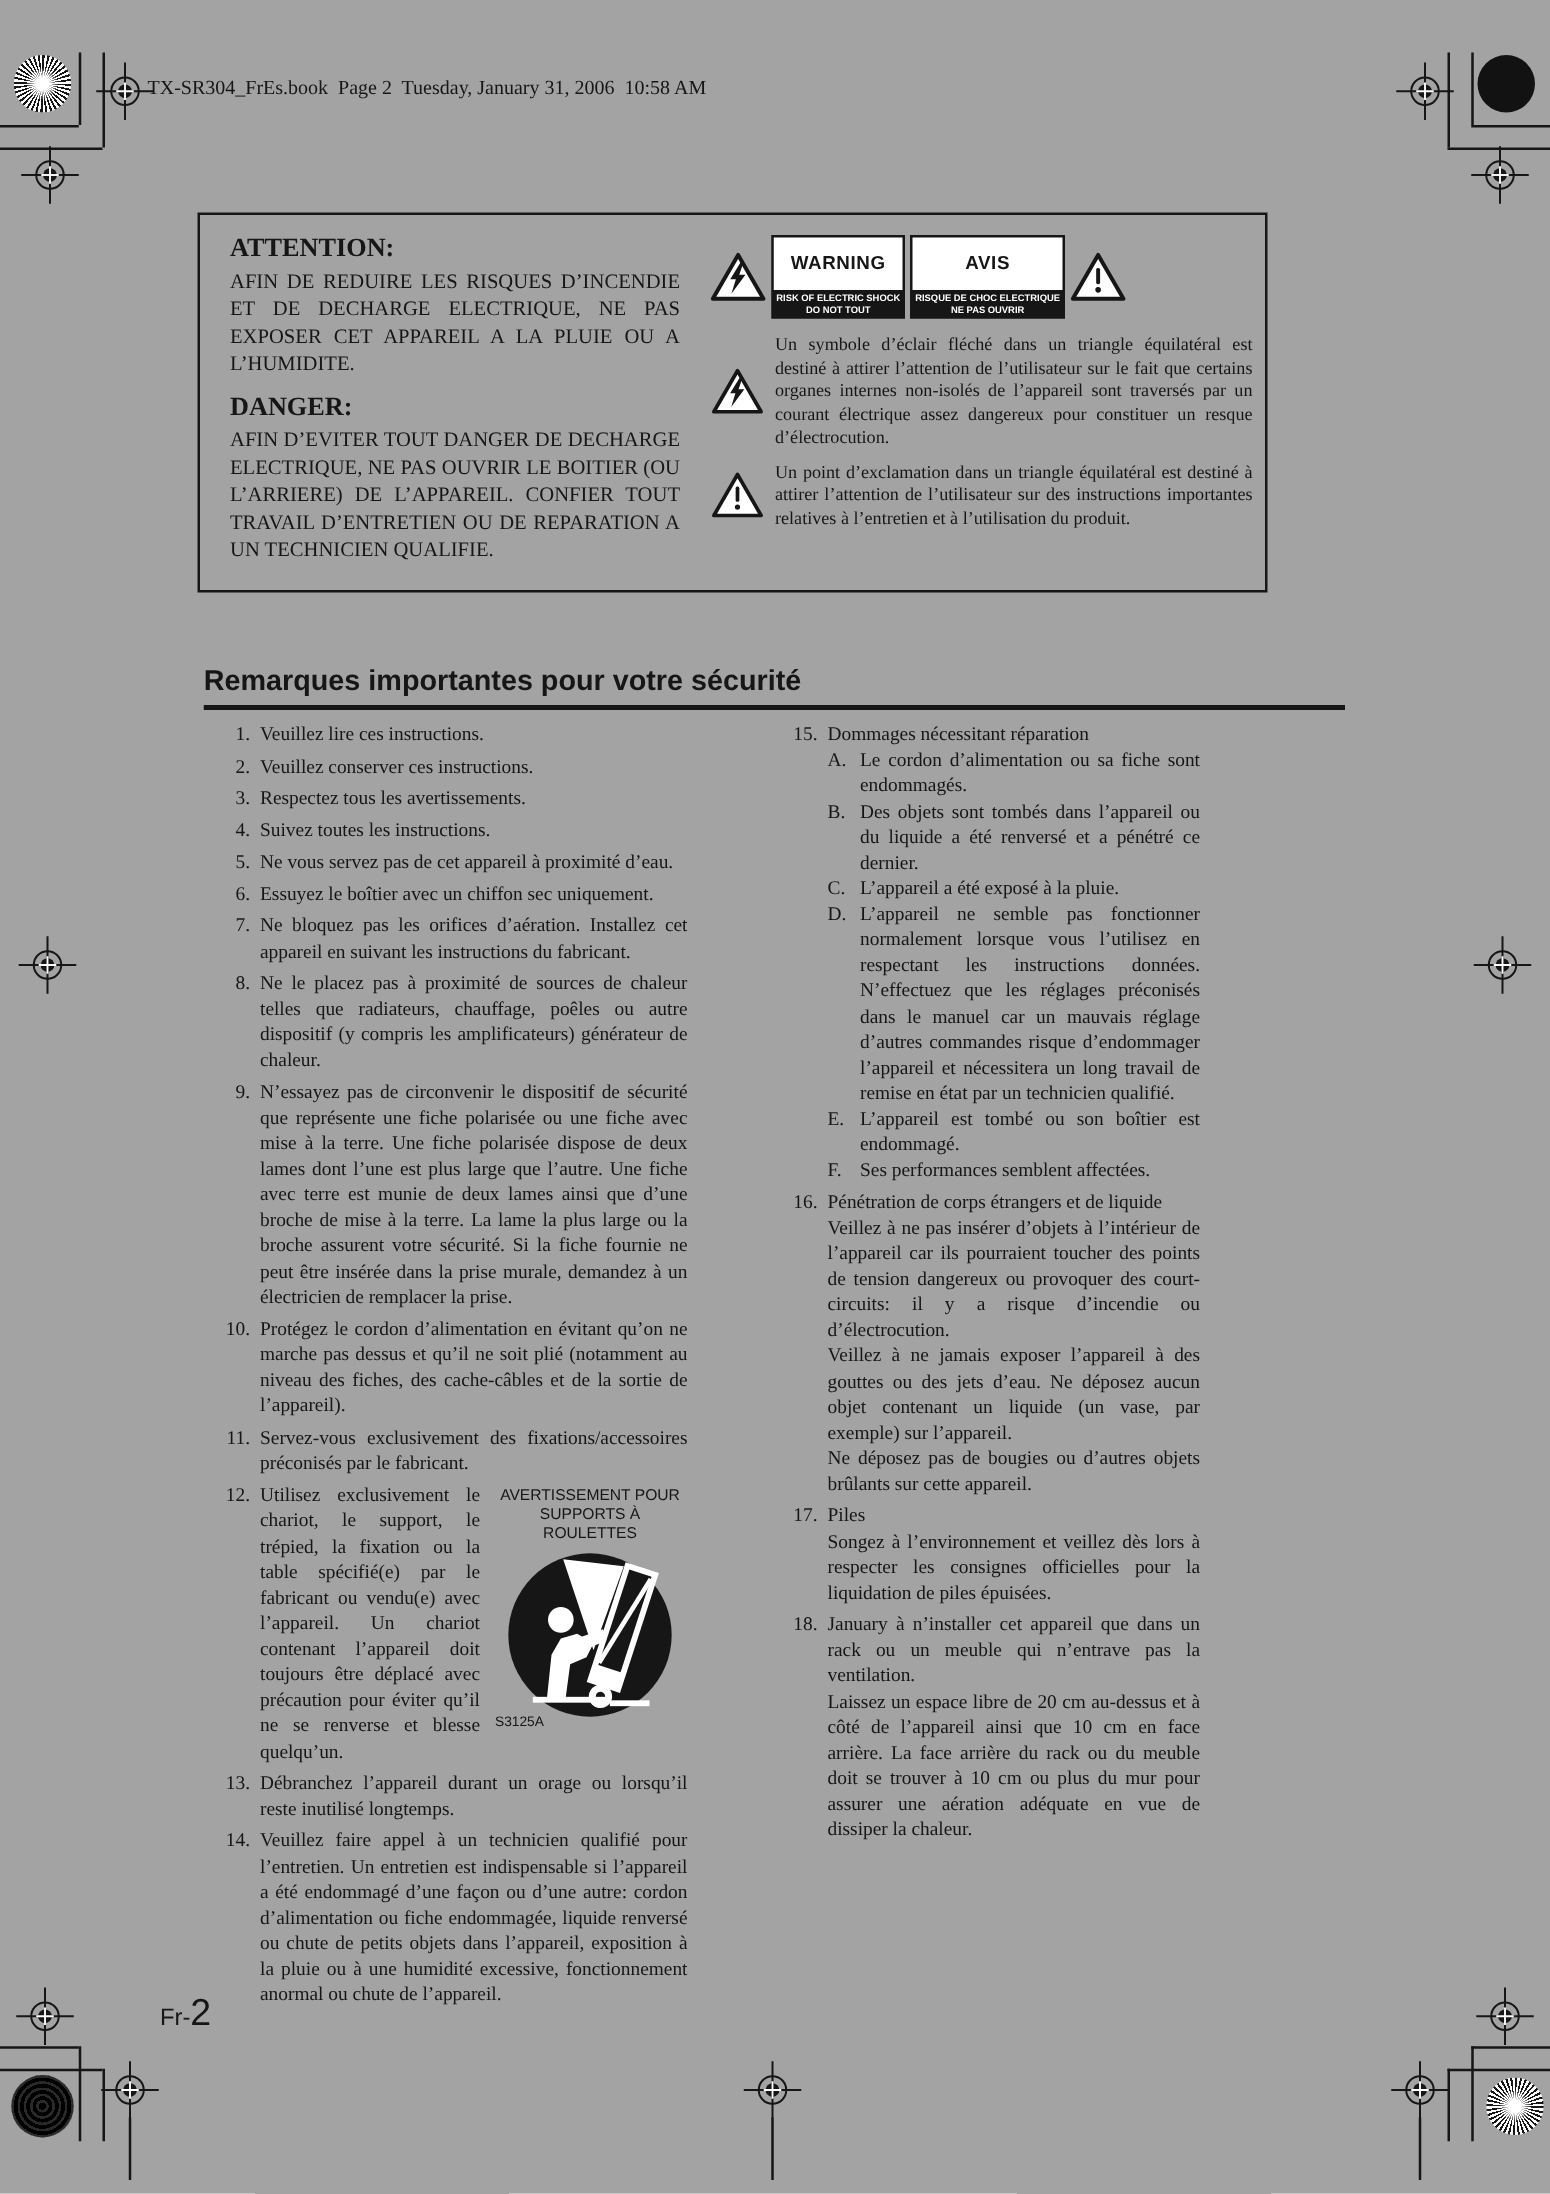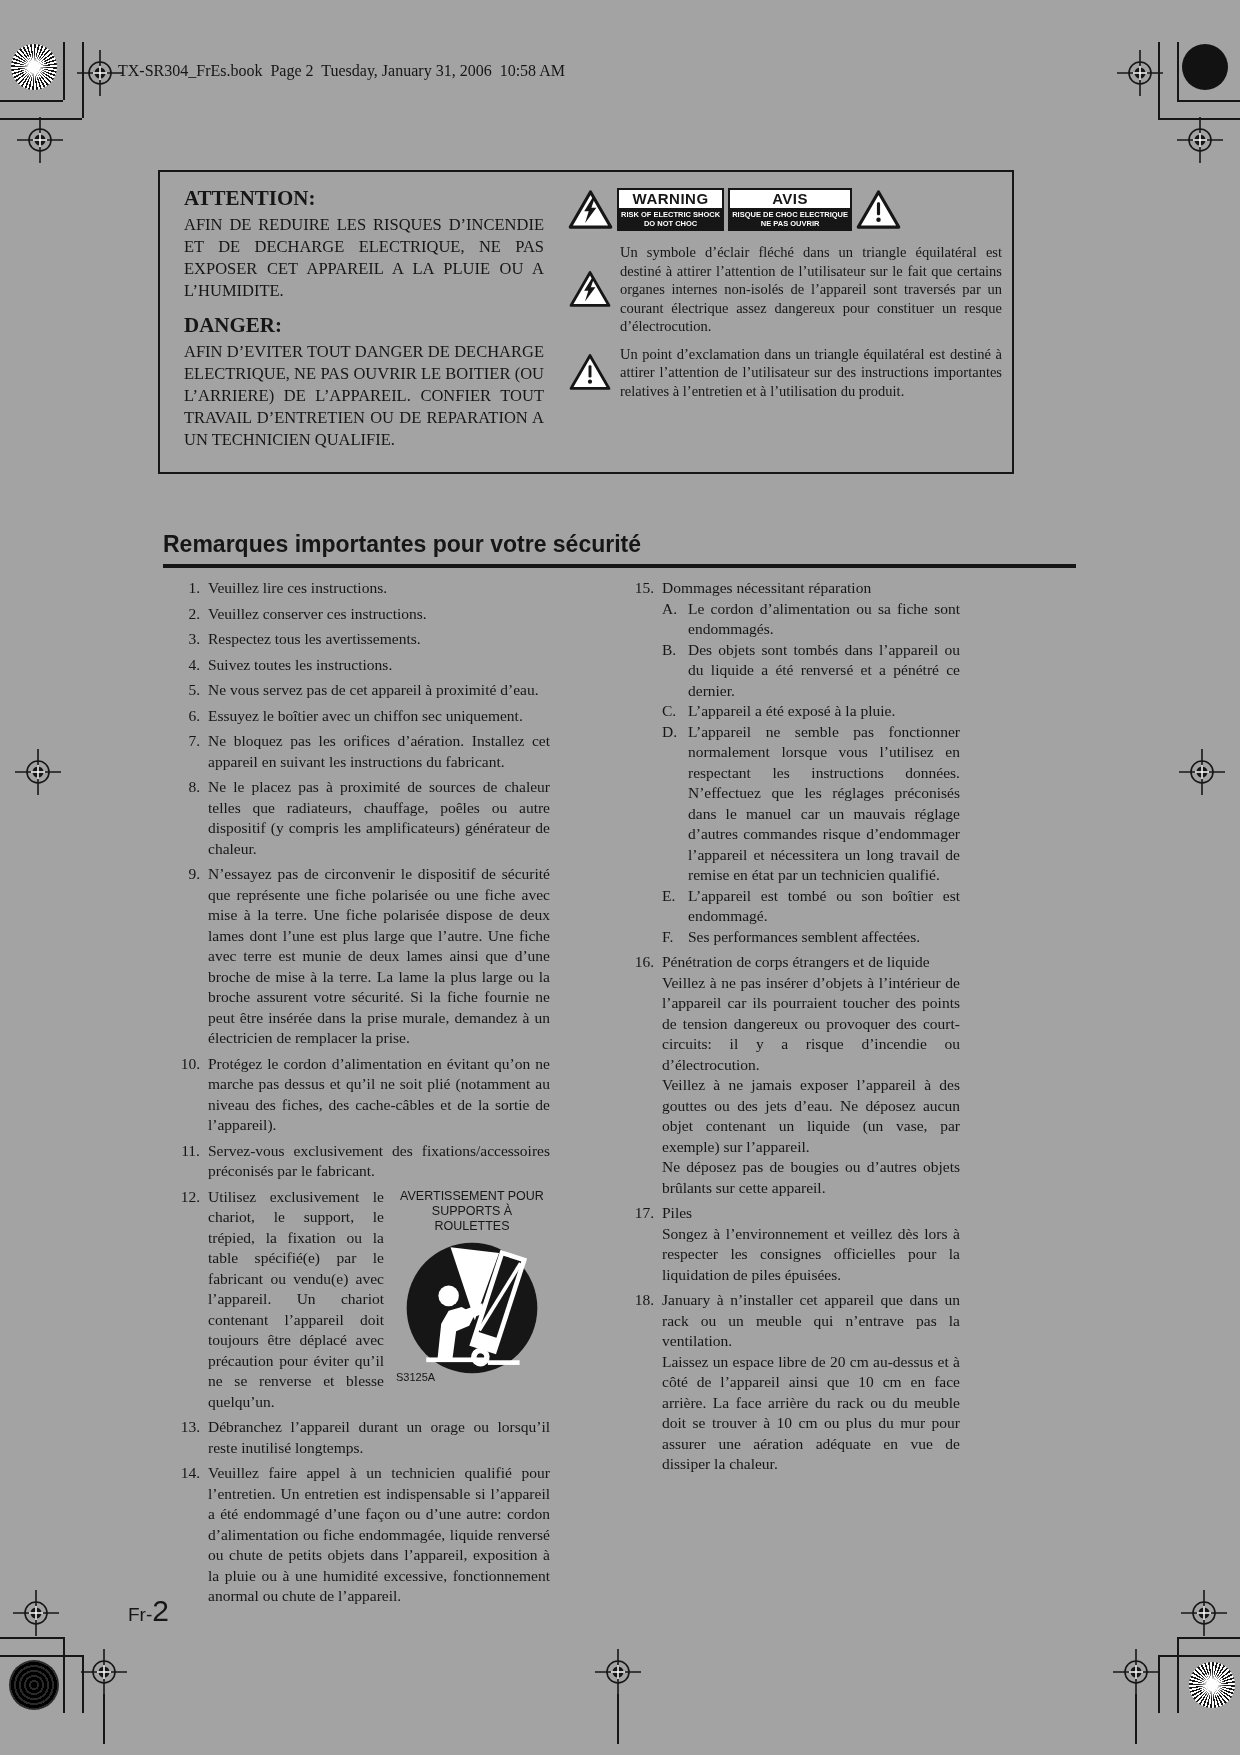--- a/index.html
+++ b/index.html
@@ -23,21 +23,21 @@
   .attention-box{position:absolute;left:158px;top:170px;width:856px;min-height:262px;
       border:2px solid #161616;box-sizing:border-box;display:flex;}
   .ab-left{width:400px;box-sizing:border-box;padding:12px 16px 10px 24px;}
   .ab-title{font-weight:bold;font-size:21px;margin:2px 0 3px;}
   .ab-para{font-size:16.5px;line-height:22px;text-align:justify;margin:0 0 11px;}
   .ab-right{flex:1;box-sizing:border-box;padding:16px 10px 10px 8px;}
   .labels-row{display:flex;align-items:center;gap:4px;margin-bottom:12px;}
   .tri-large{width:45px;height:41px;flex:none;}
   .label-box{background:#161616;padding:2px;flex:none;}
   .label-title{background:#fff;color:#161616;font-family:"Liberation Sans",sans-serif;
-      font-weight:bold;font-size:15px;line-height:18px;text-align:center;padding:0 3px;letter-spacing:.5px;}
+      font-weight:bold;font-size:15px;line-height:18px;text-align:center;padding:12px 3px;letter-spacing:.5px;}
   .label-sub{color:#fff;font-family:"Liberation Sans",sans-serif;font-weight:bold;
       font-size:7.5px;line-height:9px;text-align:center;padding:2px 2px 1px;white-space:nowrap;}
   .note-row{display:flex;gap:8px;margin-bottom:9px;}
   .note-icon{width:44px;flex:none;display:flex;align-items:center;justify-content:center;}
   .note-icon svg{width:42px;height:38px;}
   .note-text{flex:1;font-size:14.5px;line-height:18.5px;text-align:justify;margin:0;}
 
   
   .section-heading{position:absolute;left:163px;top:531px;font-family:"Liberation Sans",sans-serif;
       font-weight:bold;font-size:23px;}
@@ -184,21 +184,21 @@
     </div>
     <div class="ab-right">
       <div class="labels-row">
         <svg class="tri-large">
             <use href="#tri-bolt"></use>
           </svg>
         <div class="label-box">
           <div class="label-title">WARNING</div>
           <div class="label-sub">
             <div>RISK OF ELECTRIC SHOCK</div>
-            <div>DO NOT CHOC</div>
+            <div>DO NOT TOUT</div>
           </div>
         </div>
         <div class="label-box">
           <div class="label-title">AVIS</div>
           <div class="label-sub">
             <div>RISQUE DE CHOC ELECTRIQUE</div>
             <div>NE PAS OUVRIR</div>
           </div>
         </div>
         <svg class="tri-large">

